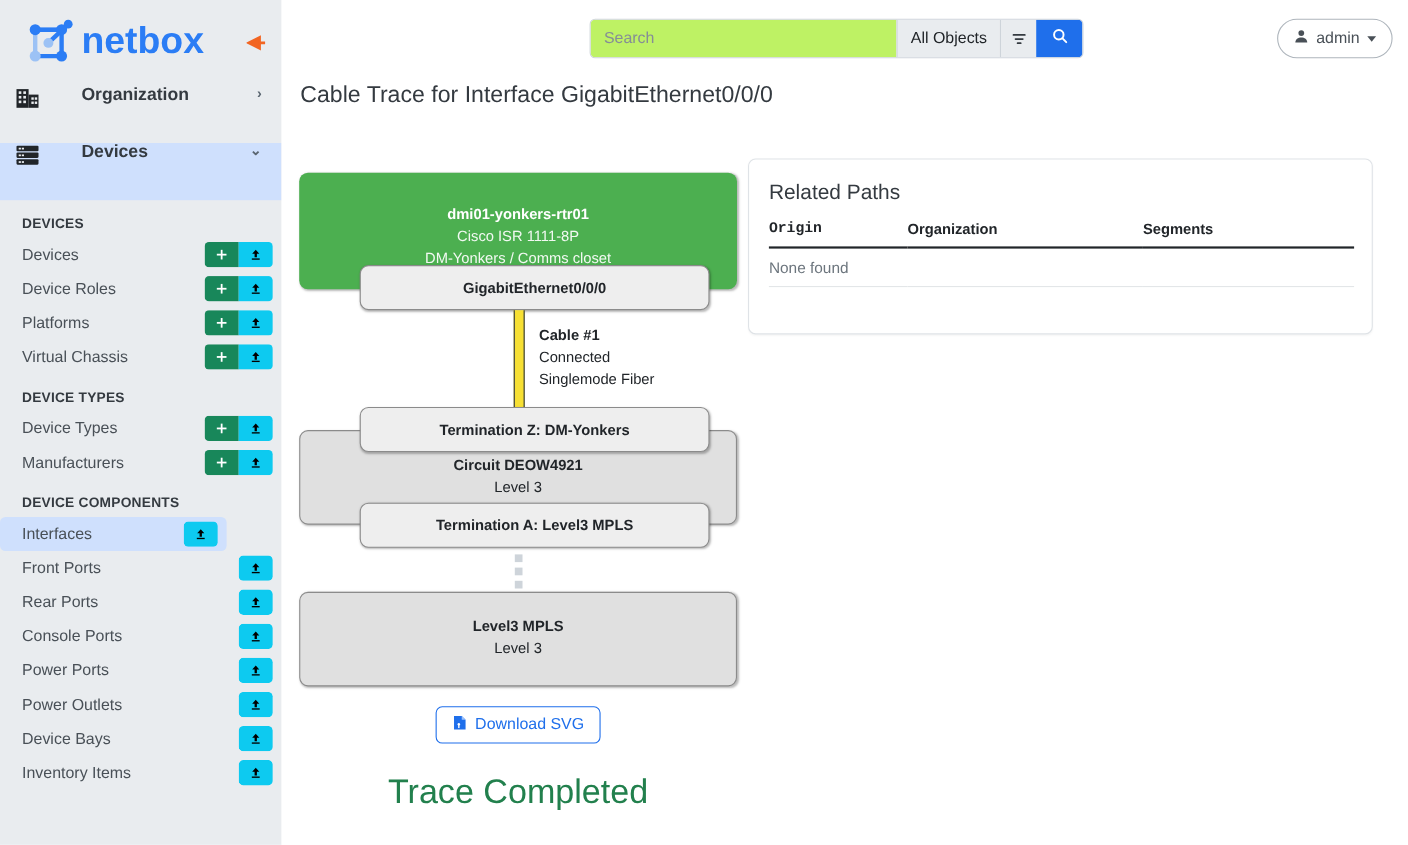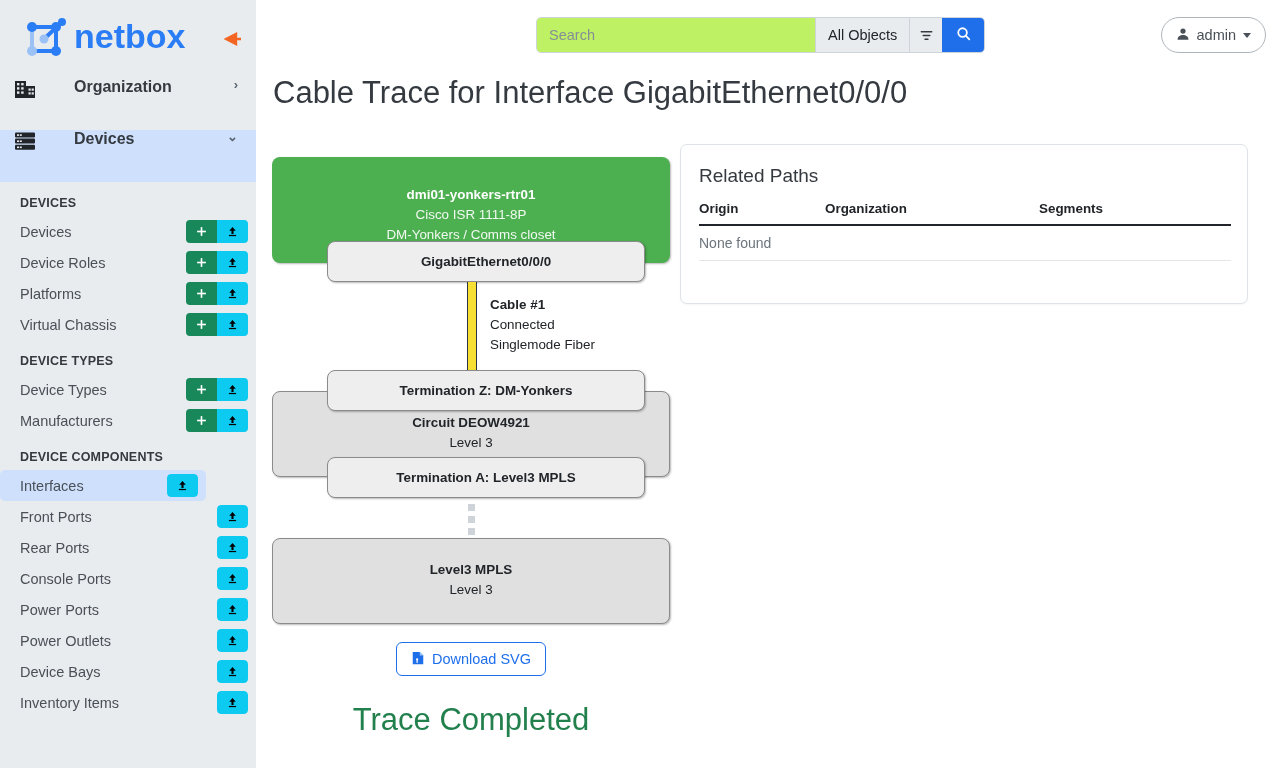--- a/index.html
+++ b/index.html
@@ -141,21 +141,21 @@
 
   
   #main {
     position: absolute; left: 256px; top: 70px;
     width: 1024px; height: 698px;
     background: #fff;
     overflow: hidden;
   }
   #page-title {
     position: absolute; left: 17px; top: 5px;
-    font-size: 31px; font-weight: normal;
+    font-size: 21px; font-weight: normal;
     color: #343a40;
     margin: 0;
     white-space: nowrap;
   }
 
   
   #trace-col { position: absolute; left: 16px; top: 87px; width: 400px; }
   .tbox {
     position: relative;
     border-radius: 8px;
@@ -268,21 +268,21 @@
     font-size: 13.4px; font-weight: bold;
     color: #212529;
     padding: 0 0 8px 0;
     border-bottom: 2px solid #212529;
   }
   #paths-table td {
     font-size: 14px; color: #6c757d;
     padding: 9px 0 9px 0;
     border-bottom: 1px solid #e3e6e8;
   }
-  #paths-table th.c-origin { width: 126px; }
+  #paths-table th.c-origin { width: 126px; font-family: Liberation Mono, monospace; }
   #paths-table th.c-dest { width: 214px; }
 </style>
 </head>
 <body>
 
 <div id="sidebar">
 
   <div class="brand-row">
     <span class="brand-logo">
       <svg viewBox="0 0 52 48" width="52" height="48">

